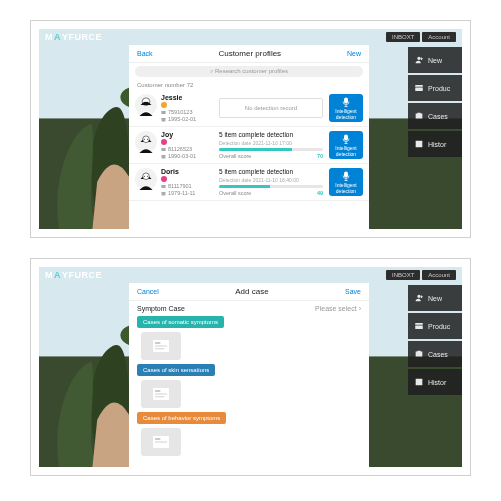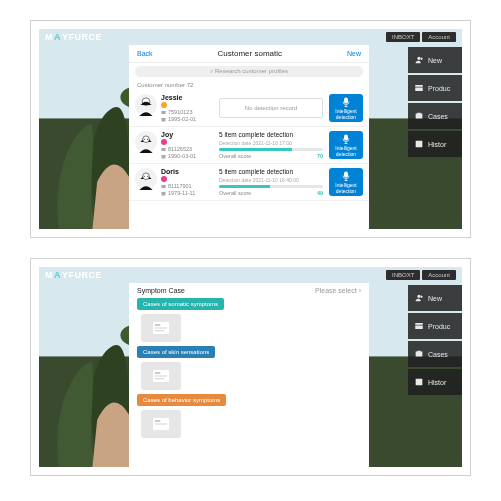--- a/index.html
+++ b/index.html
@@ -104,21 +104,21 @@
         <svg viewBox="0 0 24 24">
             <path d="M4 4h16v16H4zM7 8h6v2H7zM7 12h10v2H7z"></path>
           </svg>
         <span>Histor</span>
       </div>
     </div>
 
     <div class="modal">
       <div class="modal-head">
         <span>Back</span>
-        <span class="modal-title">Customer somatic</span>
+        <span class="modal-title">Customer profiles</span>
         <span>New</span>
       </div>
       <div class="searchrow">
         <span>⌕</span>
         <span>Research customer profiles</span>
       </div>
       <div class="count">Customer number 72</div>
 
       <div class="row">
         <div class="rowleft">
@@ -317,20 +317,25 @@
       </div>
       <div class="navitem">
         <svg viewBox="0 0 24 24">
             <path d="M4 4h16v16H4zM7 8h6v2H7zM7 12h10v2H7z"></path>
           </svg>
         <span>Histor</span>
       </div>
     </div>
 
     <div class="modal">
+      <div class="modal-head">
+        <span>Cancel</span>
+        <span class="modal-title">Add case</span>
+        <span>Save</span>
+      </div>
       <div class="sect">
         <span>Symptom Case</span>
         <span class="hint">
           <span>Please select</span>
           <span>›</span>
         </span>
       </div>
       <div class="casegrid">
         <div class="casecat cc-teal">Cases of somatic symptoms</div>
         <div class="casecard">

